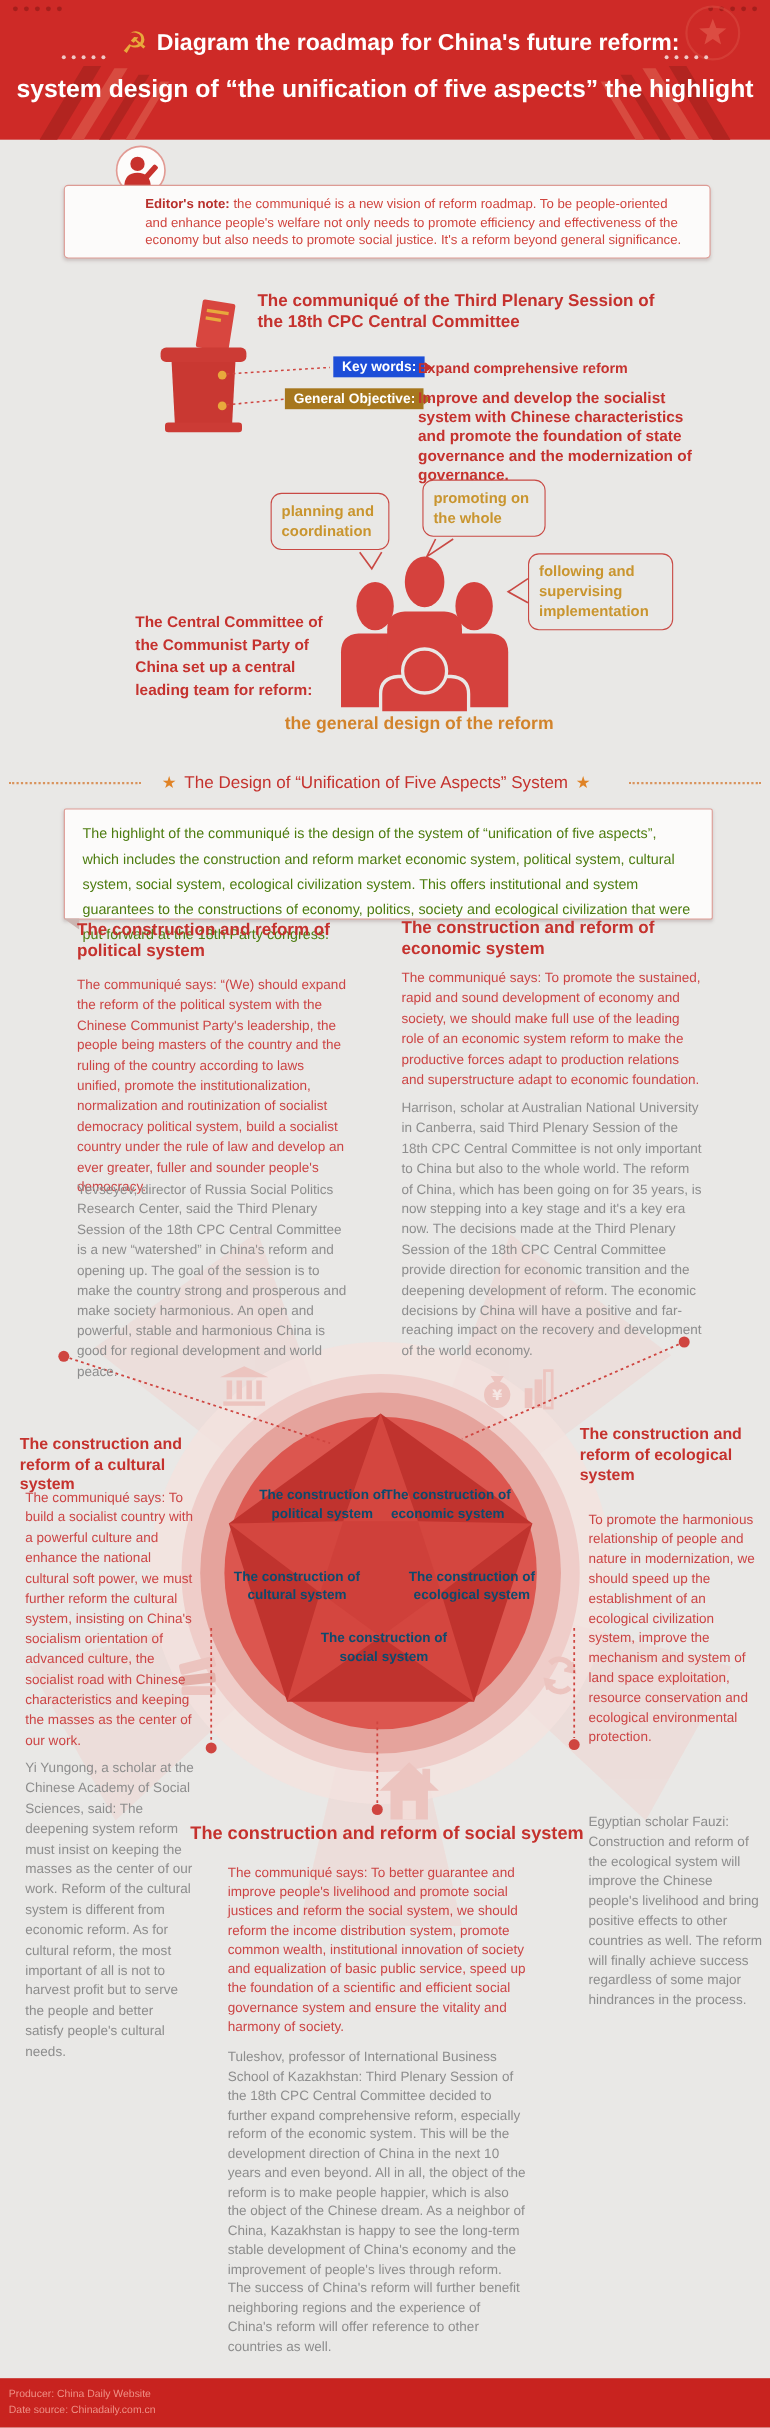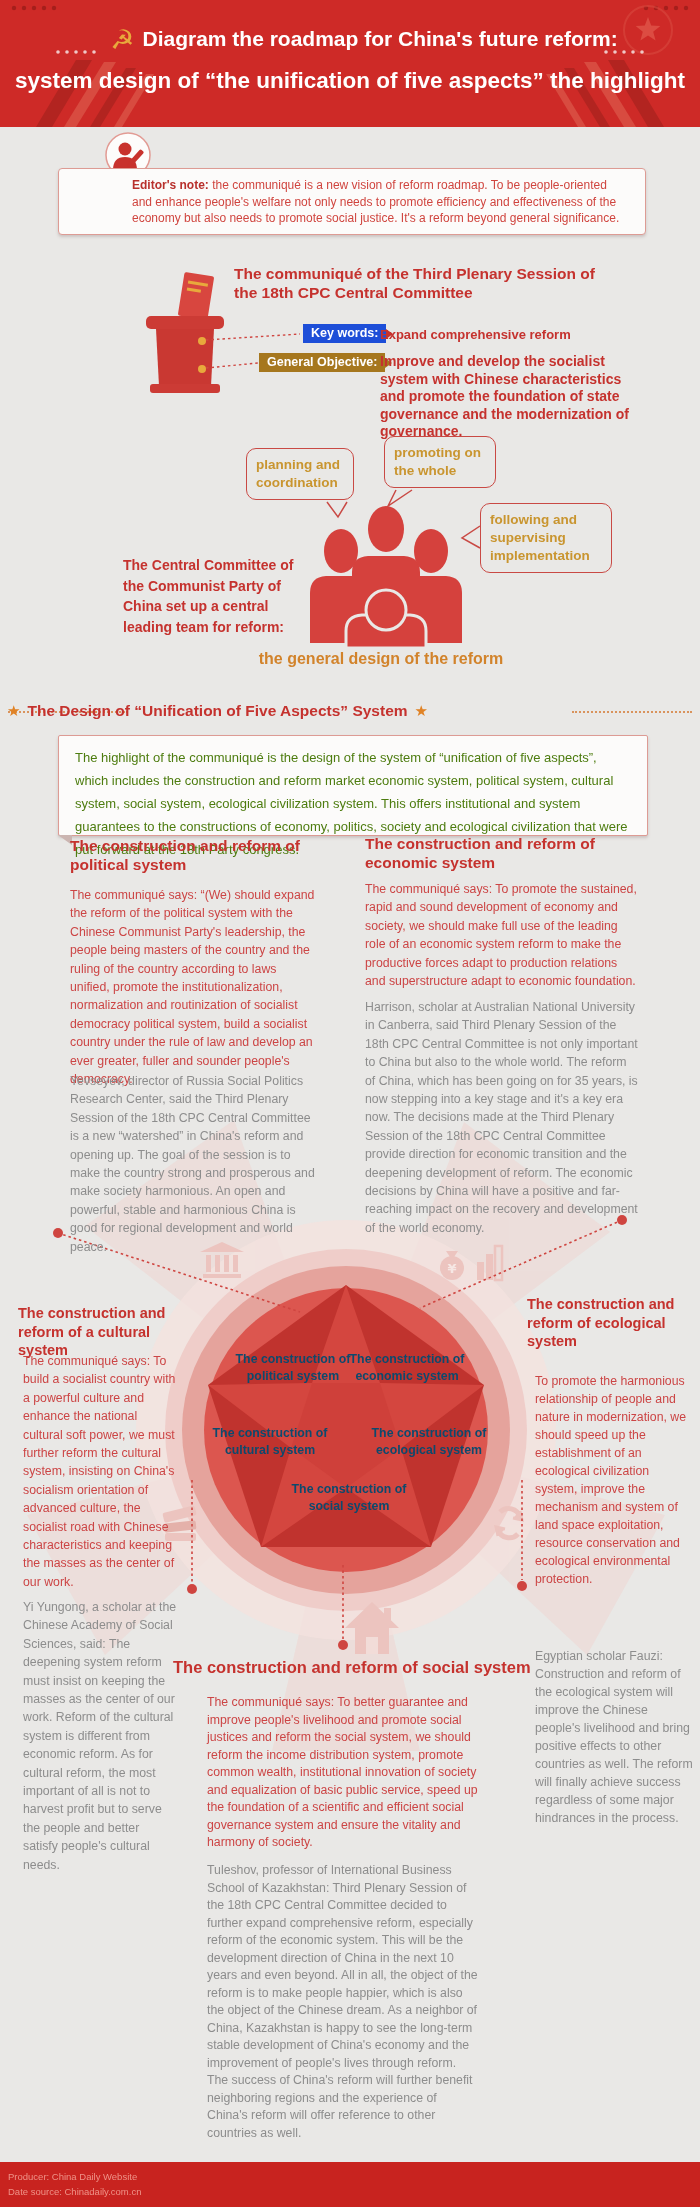--- a/index.html
+++ b/index.html
@@ -28,21 +28,21 @@
   .badge-gold{background:#a6771e;}
   .badge-gold:after{border-left:7px solid #a6771e;}
   .kw-text{font-size:13px;font-weight:bold;color:#c5322e;white-space:nowrap;}
   .obj-text{font-size:14px;line-height:17.5px;font-weight:bold;color:#c5322e;}
   
   .bubble{border:1.5px solid #c94944;border-radius:10px;padding:7px 9px;
         font-size:13.5px;line-height:18px;font-weight:bold;color:#c9952f;}
   .team-intro{font-size:14px;line-height:20.5px;font-weight:bold;color:#c5322e;}
   .caption{font-size:16px;font-weight:bold;color:#d2832b;text-align:center;}
   
-  .div-title{width:684px;font-size:15.5px;font-weight:bold;color:#c5322e;}
+  .div-title{width:684px;text-align:center;font-size:15.5px;font-weight:normal;color:#c5322e;}
   .div-star{color:#e08326;font-size:15px;padding:0 7px;}
   .dotline{border-top:2px dotted #d9935c;height:0;}
   
   .h-col{font-weight:bold;color:#c5322e;}
   .p-red{font-size:12.3px;line-height:18.4px;color:#cc4545;}
   .p-gray{font-size:12.3px;line-height:18.4px;color:#8d8d8d;}
   .penta-label{width:124px;text-align:center;font-size:12.3px;line-height:16.5px;
         font-weight:bold;color:#0c4a6e;}
   
   .footer-bar{left:0;top:2162px;width:700px;height:45px;background:#c8231f;}

